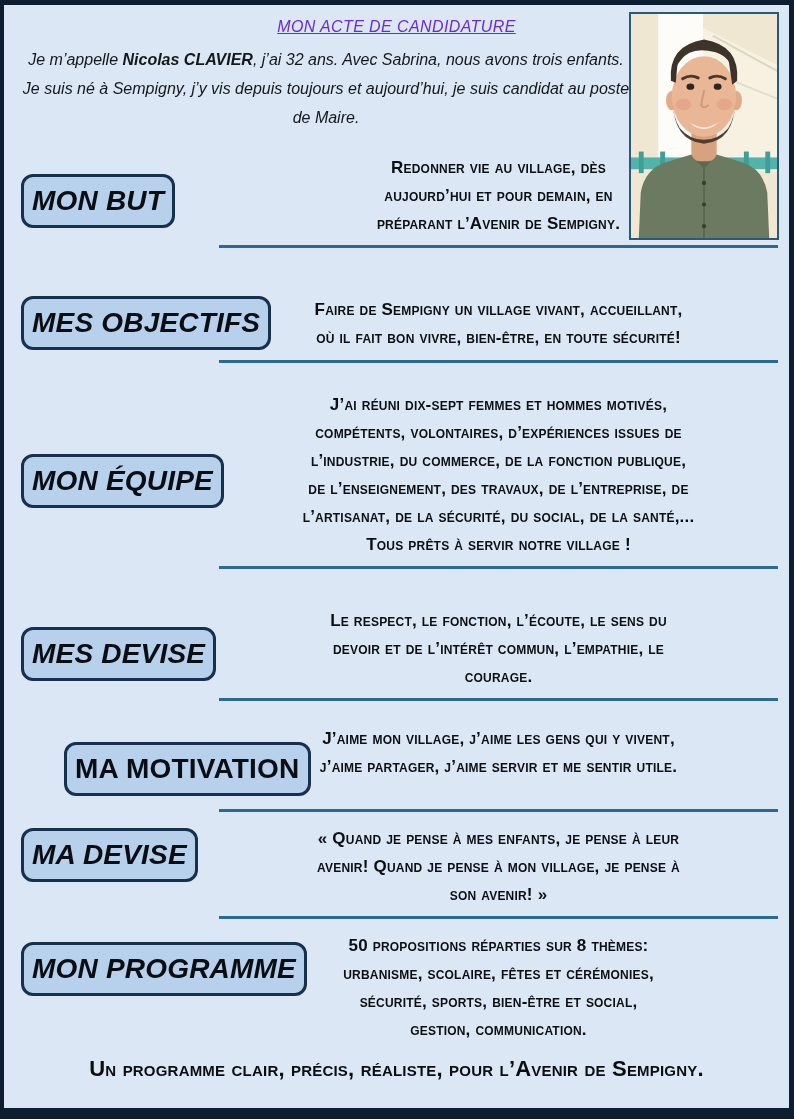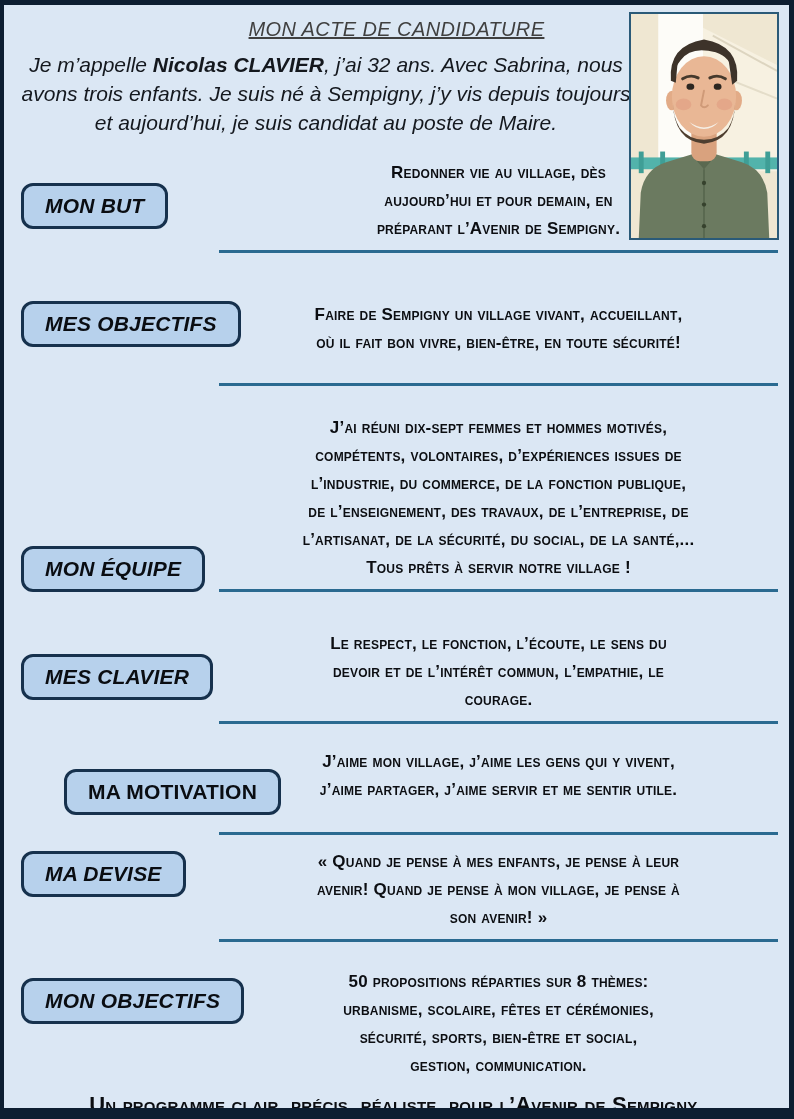--- a/index.html
+++ b/index.html
@@ -12,33 +12,33 @@
     border-left:4px solid #0d1e31;
     border-right:5px solid #0d1e31;
     border-bottom:11px solid #0d1e31;
     font-family:"Liberation Sans", sans-serif;
     color:#0c0e12;
     overflow:hidden;
   }
   .title {
     margin-top:13px;
     text-align:center;
-    font-size:20px;
+    font-size:16px;
     font-style:italic;
     font-weight:500;
     letter-spacing:.4px;
     text-decoration:underline;
-    color:#404040;
+    color:#6d28d9;
   }
   .intro {
     width:612px;
     margin:9px 0 0 16px;
     text-align:center;
     font-style:italic;
-    font-size:21px;
+    font-size:16px;
     line-height:29px;
     color:#14181e;
   }
   .intro b { font-weight:bold; }
   .photo-frame {
     position:absolute; top:7px; right:10px;
     width:150px; height:228px;
     border:2px solid #2a5a78;
     box-sizing:border-box;
     background:#efe7d2;
@@ -48,47 +48,47 @@
   .row { display:flex; padding-right:11px; }
   .label-col {
     width:215px; flex:none;
     box-sizing:border-box; padding-left:17px;
     display:flex; align-items:center;
   }
   .pill {
     background:#b7d1ec;
     border:3px solid #16314d;
     border-radius:12px;
-    padding:8px 21px;
-    font-size:21px; font-weight:bold; font-style:italic;
+    padding:8px 8px;
+    font-size:28px; font-weight:bold; font-style:italic;
     letter-spacing:.2px;
     color:#0a0d12;
     white-space:nowrap;
   }
   .pill.upright { font-style:normal;margin-left:43px; }
   .text-col {
     flex:1;
     text-align:center;
     font-weight:bold;
     font-variant:small-caps;
     font-size:17px;
     line-height:28px;
     letter-spacing:.2px;
     white-space:pre-line;
     padding-bottom:7px;
     border-bottom:3px solid #2a6a90;
   }
   
   .r1 { margin-bottom:22px; }
-  .r2 { margin-bottom:28px;margin-top:48px; } .r2 .text-col { padding-bottom:26px; }
+  .r2 { margin-bottom:28px;margin-top:48px; } .r2 .text-col { padding-bottom:8px; }
   .r2 .label-col { align-items:flex-start; }
-  .r3 { margin-bottom:38px; } .r3 .label-col { align-items:flex-end; padding-top:2px; }
+  .r3 { margin-bottom:38px; } .r3 .label-col { align-items:center; padding-top:2px; }
   .r4 { margin-bottom:24px; }
   .r5 { margin-bottom:13px; } .r5 .text-col { padding-bottom:28px; }
-  .r6 { margin-bottom:26px; } .r6 .text-col { }
+  .r6 { margin-bottom:13px; } .r6 .text-col { }
   .r6 .label-col { align-items:flex-start; padding-top:3px; }
   .r7 .text-col { border-bottom:none; padding-bottom:0; }
   .r7 .label-col { align-items:flex-start; padding-top:10px; }
   .footer {
     margin-top:12px;
     text-align:center;
     font-weight:bold;
     font-variant:small-caps;
     font-size:22px;
     letter-spacing:.2px;
@@ -168,21 +168,21 @@
       <div class="text-col">J’ai réuni dix-sept femmes et hommes motivés,
 compétents, volontaires, d’expériences issues de
 l’industrie, du commerce, de la fonction publique,
 de l’enseignement, des travaux, de l’entreprise, de
 l’artisanat, de la sécurité, du social, de la santé,...
 Tous prêts à servir notre village !</div>
     </div>
 
     <div class="row r4">
       <div class="label-col">
-        <div class="pill">MES CLAVIER</div>
+        <div class="pill">MES DEVISE</div>
       </div>
       <div class="text-col">Le respect, le fonction, l’écoute, le sens du
 devoir et de l’intérêt commun, l’empathie, le
 courage.</div>
     </div>
 
     <div class="row r5">
       <div class="label-col">
         <div class="pill upright">MA MOTIVATION</div>
       </div>
@@ -194,21 +194,21 @@
       <div class="label-col">
         <div class="pill">MA DEVISE</div>
       </div>
       <div class="text-col">« Quand je pense à mes enfants, je pense à leur
 avenir! Quand je pense à mon village, je pense à
 son avenir! »</div>
     </div>
 
     <div class="row r7">
       <div class="label-col">
-        <div class="pill">MON OBJECTIFS</div>
+        <div class="pill">MON PROGRAMME</div>
       </div>
       <div class="text-col">50 propositions réparties sur 8 thèmes:
 urbanisme, scolaire, fêtes et cérémonies,
 sécurité, sports, bien-être et social,
 gestion, communication.</div>
     </div>
 
   </div>
 
   <div class="footer">Un programme clair, précis, réaliste, pour l’Avenir de Sempigny.</div>

